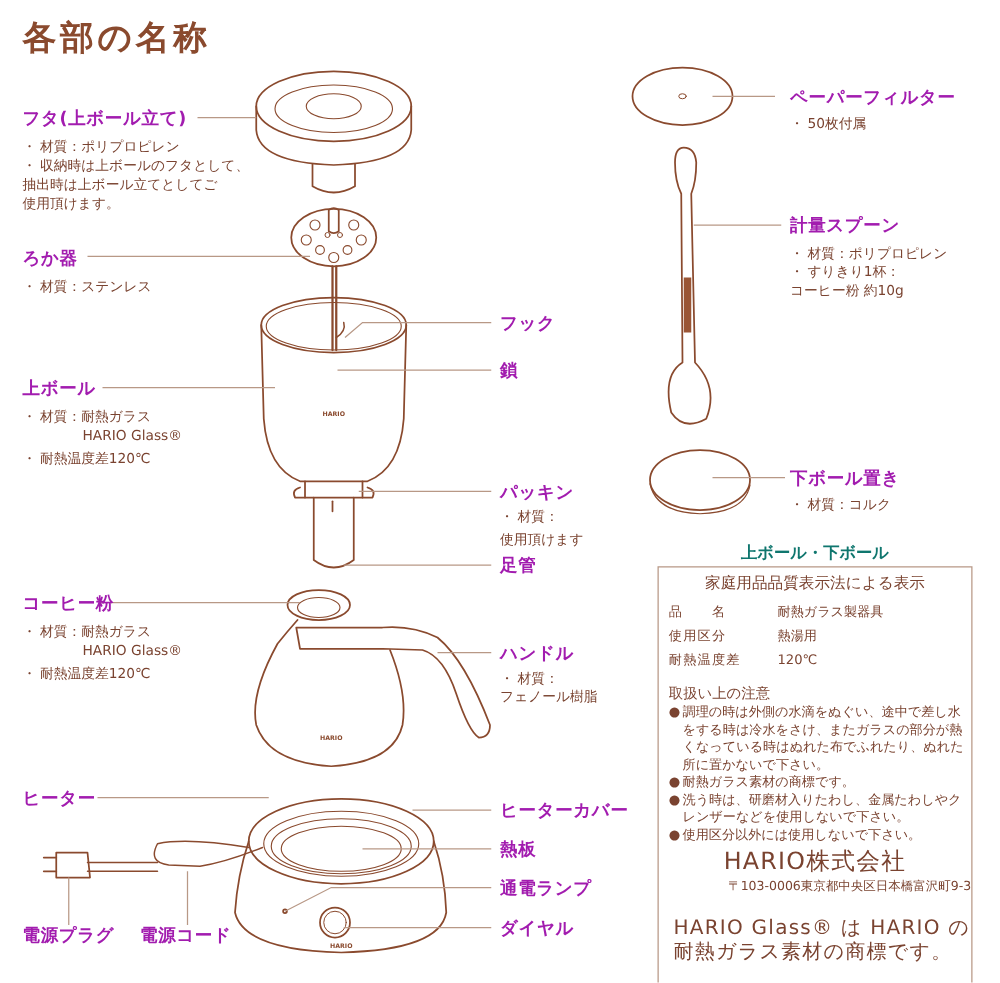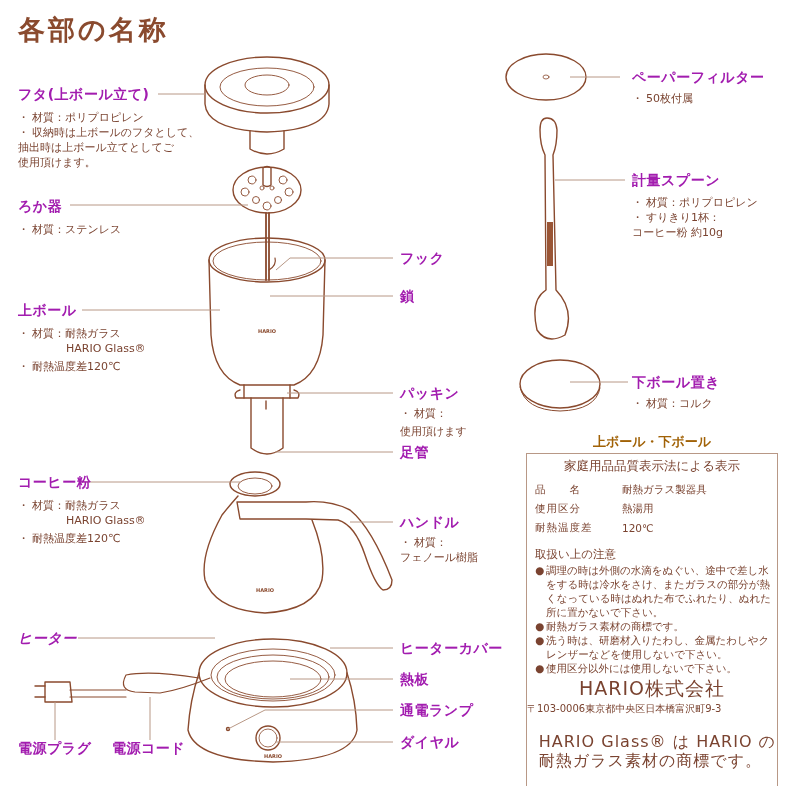--- a/index.html
+++ b/index.html
@@ -5,30 +5,30 @@
   html, body { margin:0; padding:0; background:#ffffff; }
   body { width:800px; height:786px; position:relative; overflow:hidden;
          font-family:"DejaVu Sans", "Liberation Sans", sans-serif; color:#7a4330; }
   .abs { position:absolute; }
   .title { left:18px; top:12px; font-size:27px; font-weight:bold; color:#8a4a2e; letter-spacing:3px; }
   .part-name { font-size:14px; font-weight:bold; color:#a21caf; white-space:nowrap; letter-spacing:0.5px; }
   .note { font-size:11px; color:#7a4330; line-height:15px; white-space:nowrap; }
   .note .b { display:inline-block; width:14px; }
   svg.draw { position:absolute; left:0; top:0; }
   .box { left:526px; top:453px; width:252px; height:348px; border:1.4px solid #b89886; box-sizing:border-box; }
-  .box-title { left:526px; top:433px; width:252px; text-align:center; font-size:13px; font-weight:bold; color:#a16207; }
+  .box-title { left:526px; top:433px; width:252px; text-align:center; font-size:13px; font-weight:bold; color:#0f766e; }
   .box-sub { width:100%; text-align:center; font-size:12.5px; margin-top:4px; }
   .spec-row { display:flex; font-size:10.5px; margin-left:8px; height:19px; align-items:center; }
   .spec-row .k { width:87px; letter-spacing:1px; }
   .caution-h { font-size:11.5px; margin:10px 0 1px 8px; }
   .caution { font-size:10.5px; line-height:14px; margin-left:8px; margin-right:6px; }
   .caution .item { display:flex; }
   .caution .dot { width:11px; flex:none; }
   .company { text-align:center; font-size:19px; margin-top:1px; letter-spacing:1px; }
-  .address { text-align:left; font-size:10px; margin-top:0px; }
+  .address { text-align:right; font-size:10px; margin-top:0px; }
   .tm { right:24px; top:732px; font-size:16px; line-height:19px; text-align:left; letter-spacing:1px; }
 </style>
 </head>
 <body>
 
 <svg class="draw" width="800" height="786" viewBox="0 0 800 786">
   <g fill="none" stroke="#8a4a2e" stroke-width="1.4" stroke-linecap="round" stroke-linejoin="round">
 
     <g>
       <ellipse cx="267" cy="85" rx="62" ry="28"></ellipse>
@@ -153,21 +153,21 @@
   <div class="note" style="margin-top:3px;"><span class="b">・</span><span>耐熱温度差120℃</span></div>
 </div>
 
 <div class="abs" style="left:18px;top:474px;">
   <div class="part-name">コーヒー粉</div>
   <div class="note" style="margin-top:6px;"><span class="b">・</span><span>材質：耐熱ガラス</span></div>
   <div class="note" style="padding-left:48px;">HARIO Glass®</div>
   <div class="note" style="margin-top:3px;"><span class="b">・</span><span>耐熱温度差120℃</span></div>
 </div>
 
-<div class="abs part-name" style="left:18px;top:630px;font-style:italic;">ヒーター</div>
+<div class="abs part-name" style="left:18px;top:630px;">ヒーター</div>
 <div class="abs part-name" style="left:18px;top:740px;">電源プラグ</div>
 <div class="abs part-name" style="left:112px;top:740px;">電源コード</div>
 
 <div class="abs part-name" style="left:400px;top:250px;">フック</div>
 <div class="abs part-name" style="left:400px;top:288px;">鎖</div>
 <div class="abs" style="left:400px;top:385px;">
   <div class="part-name">パッキン</div>
   <div class="note" style="margin-top:3px;"><span class="b">・</span><span>材質：</span></div>
   <div class="note indent" style="margin-top:3px;">使用頂けます</div>
 </div>

